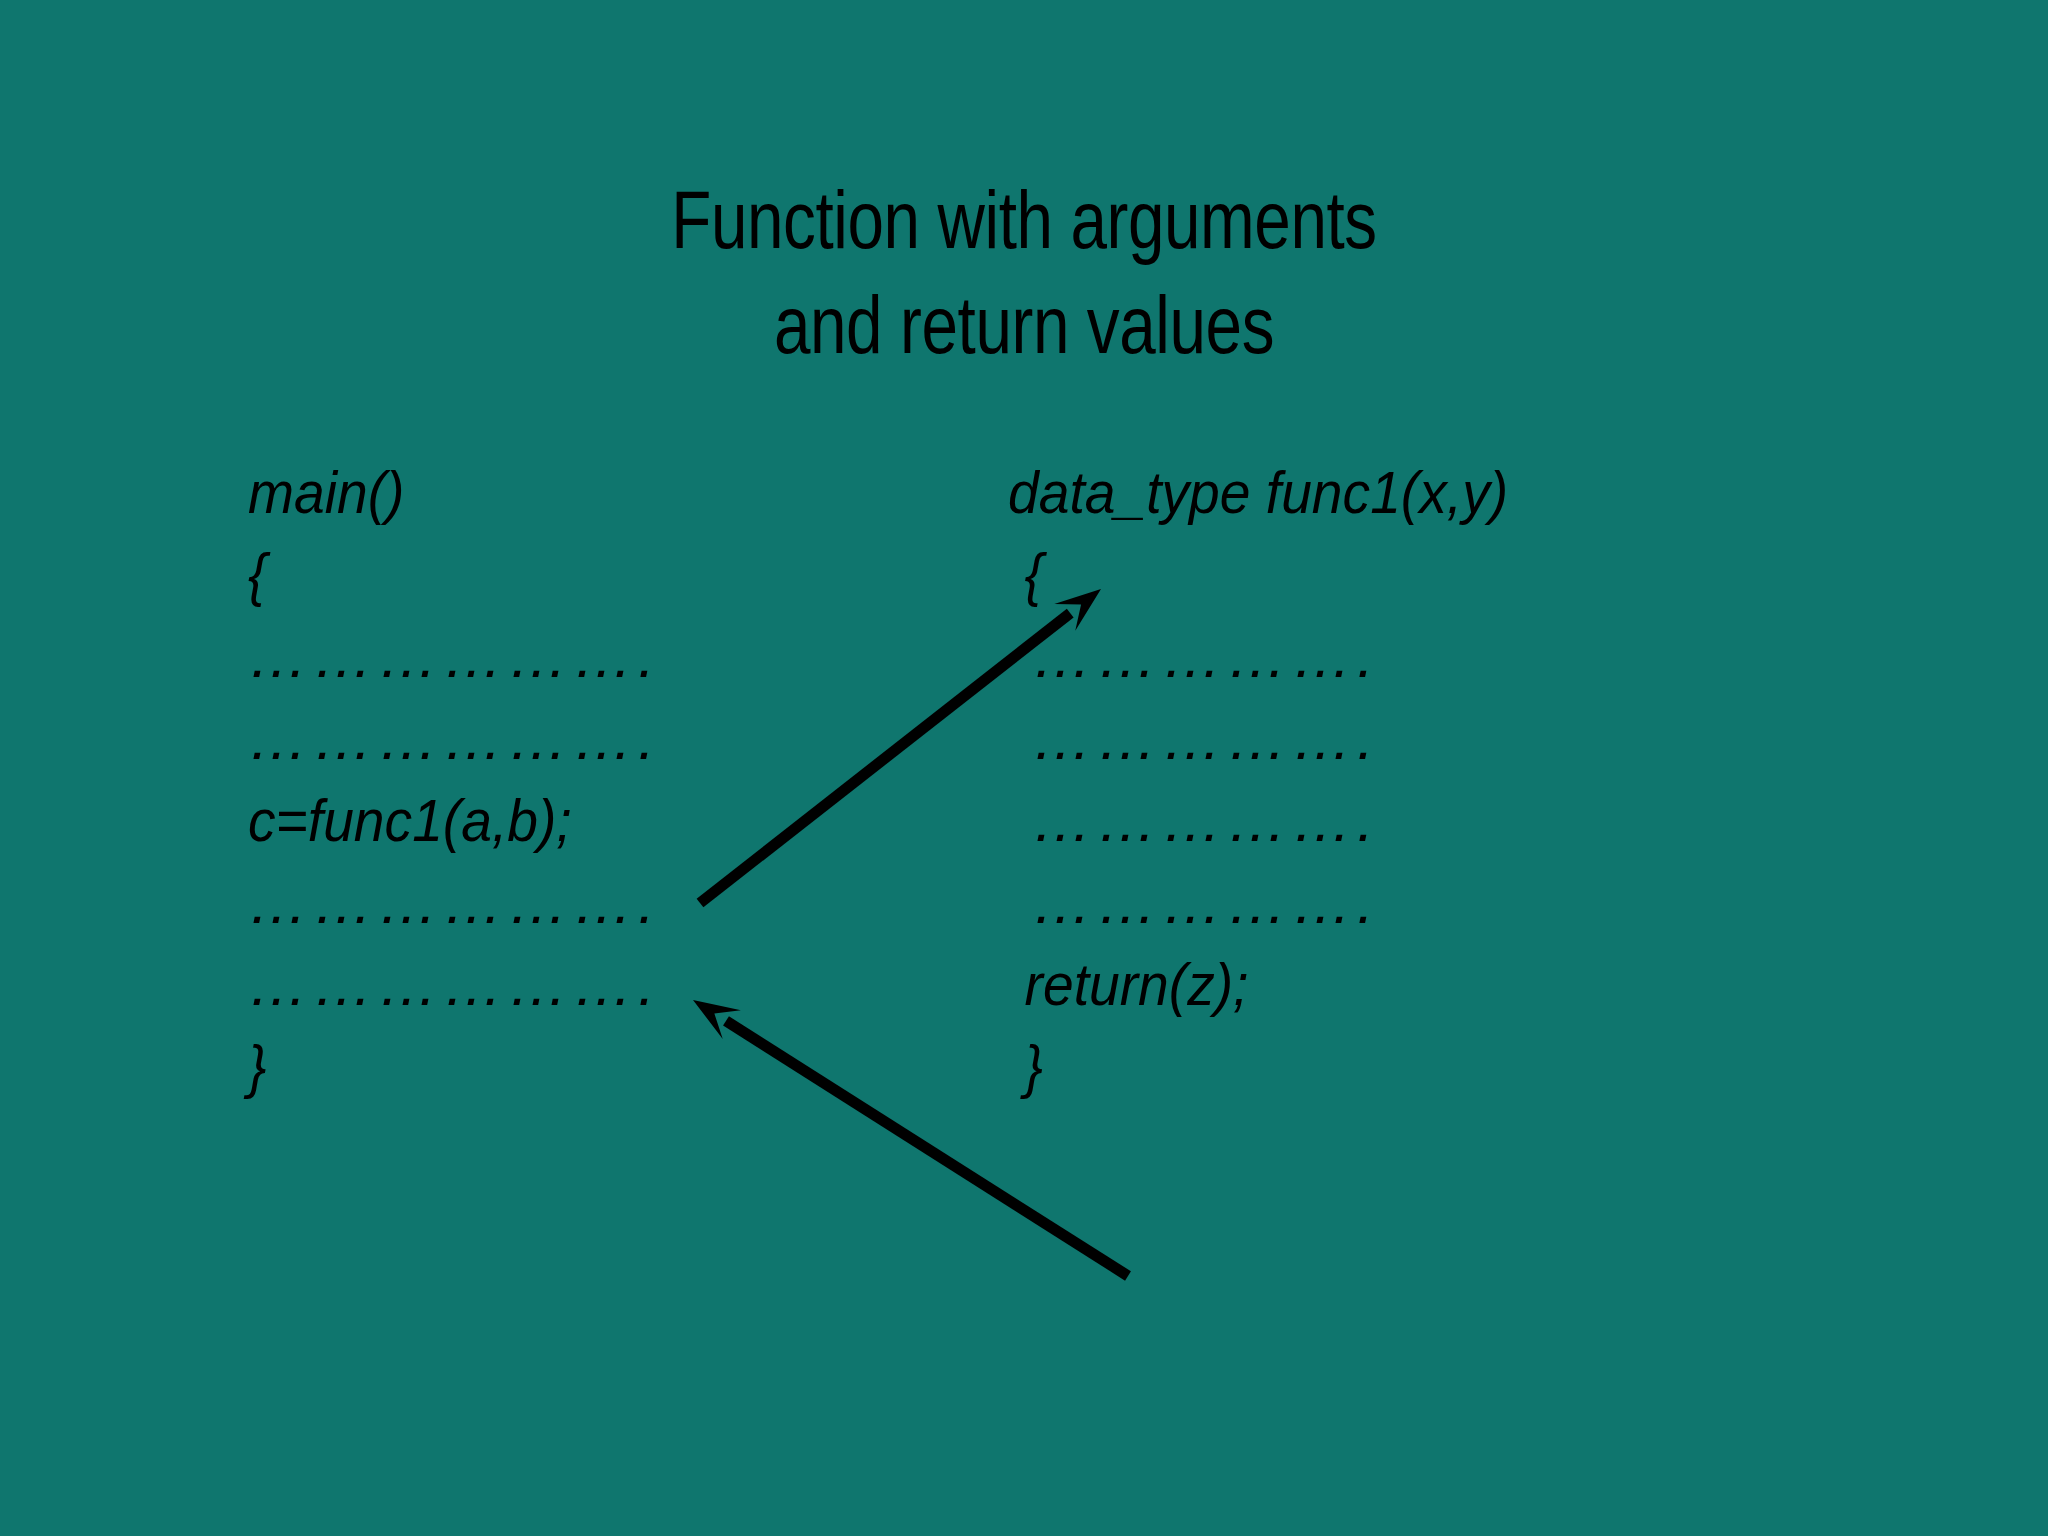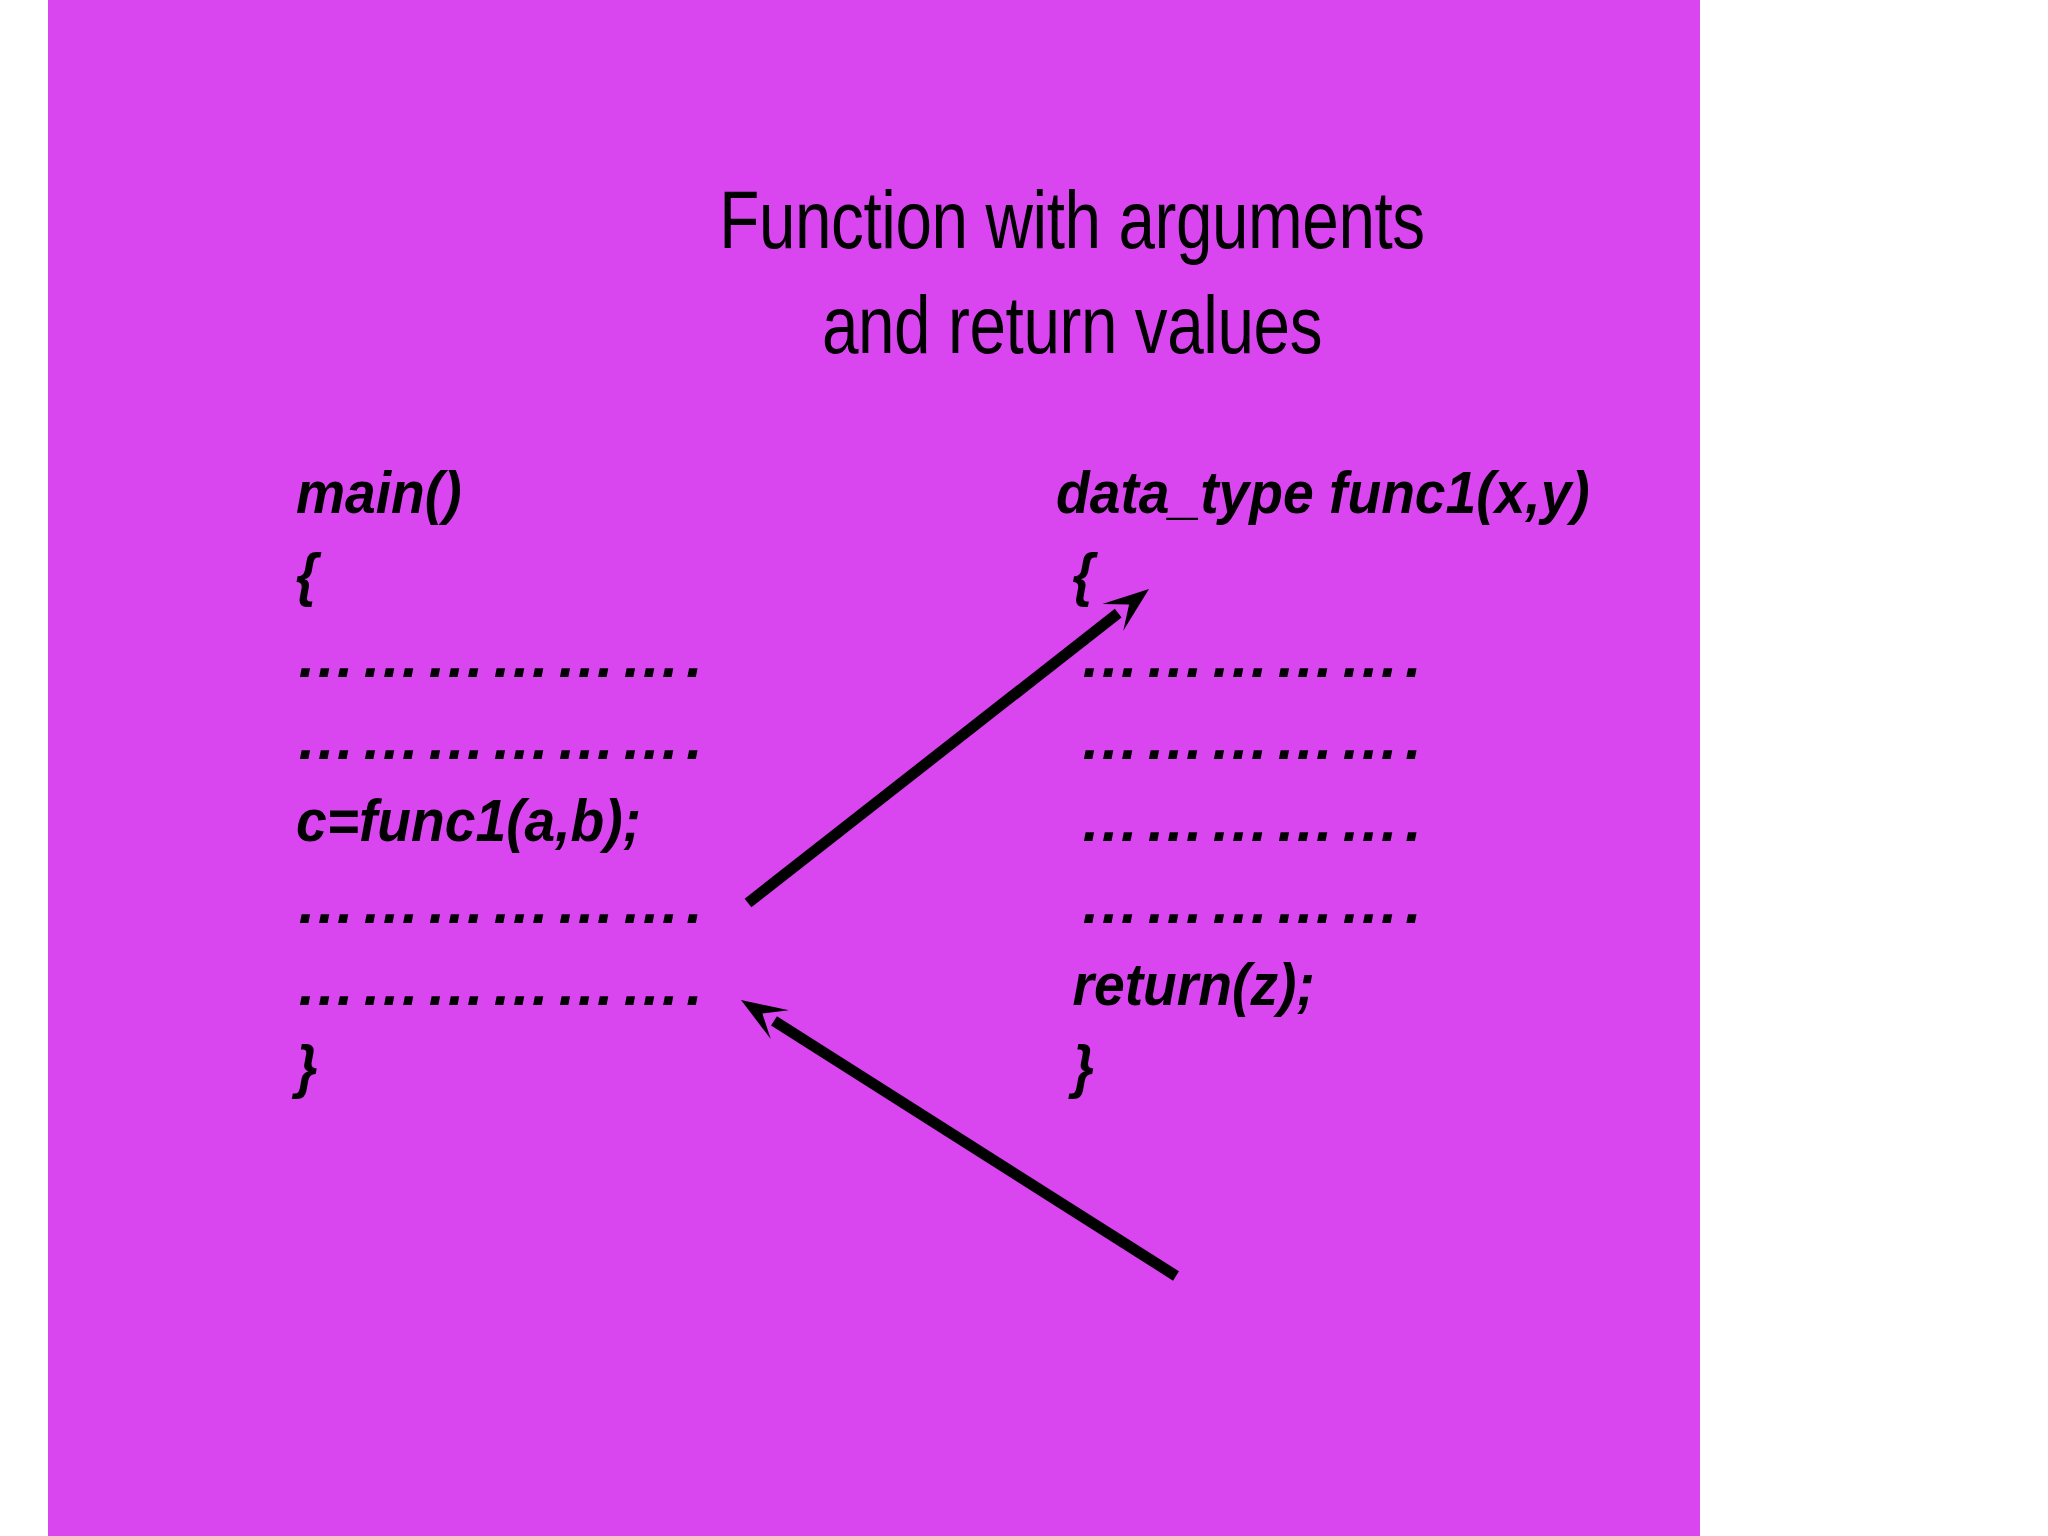--- a/index.html
+++ b/index.html
@@ -2,27 +2,26 @@
 <html><head>
 <meta charset="utf-8">
 <style>
   html, body {
     margin: 0;
     padding: 0;
     background: #ffffff;
   }
   #slide {
     position: relative;
-    width: 1652px;
+    width: 2048px;
     height: 1536px;
-    background: #d946ef;
+    background: #0f766e;
     overflow: hidden;
     font-family: "Liberation Sans", sans-serif;
     color: #000000;
-    margin-left: 48px;
   }
 
   
   #title-block {
     position: absolute;
     left: 0;
     top: 168px;
     width: 2048px;
     text-align: center;
     line-height: 1.28;
@@ -38,21 +37,21 @@
     white-space: nowrap;
     color: #000000;
   }
 
   
   .code-col {
     position: absolute;
     font-family: "Liberation Sans", sans-serif;
     font-style: italic;
     font-size: 60px;
-    font-weight: 700;
+    font-weight: 400;
     color: #000000;
     white-space: nowrap;
   }
   #col-main  { left: 248px; top: 452px; }
   #col-func  { left: 1008px; top: 452px; }
 
   .code-line {
     display: block;
     height: 82px;
     line-height: 82px;

